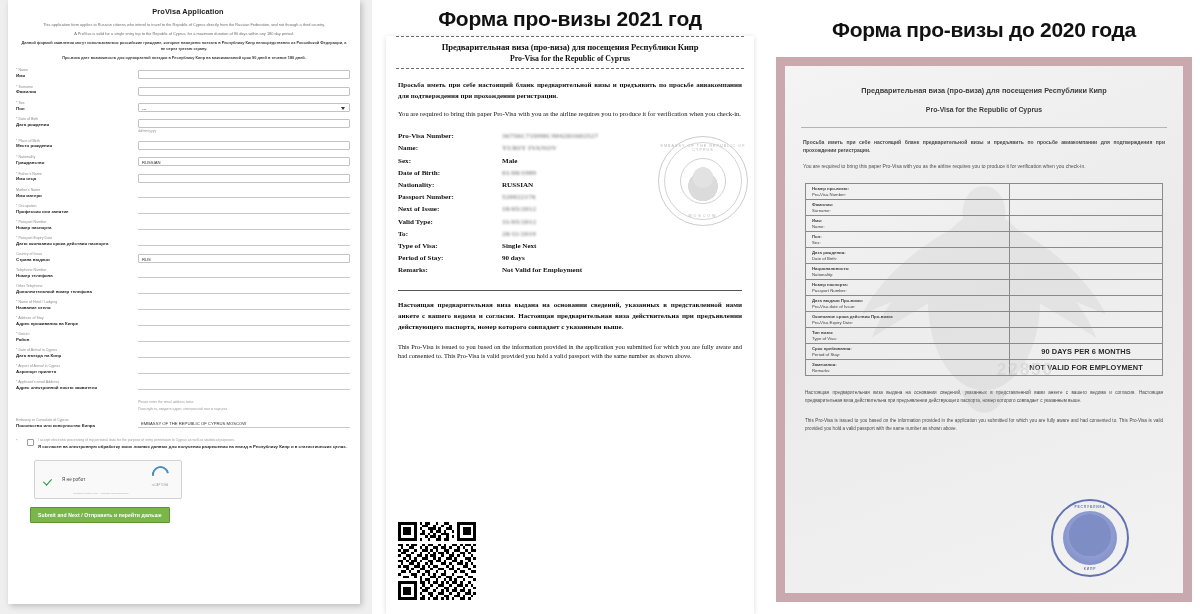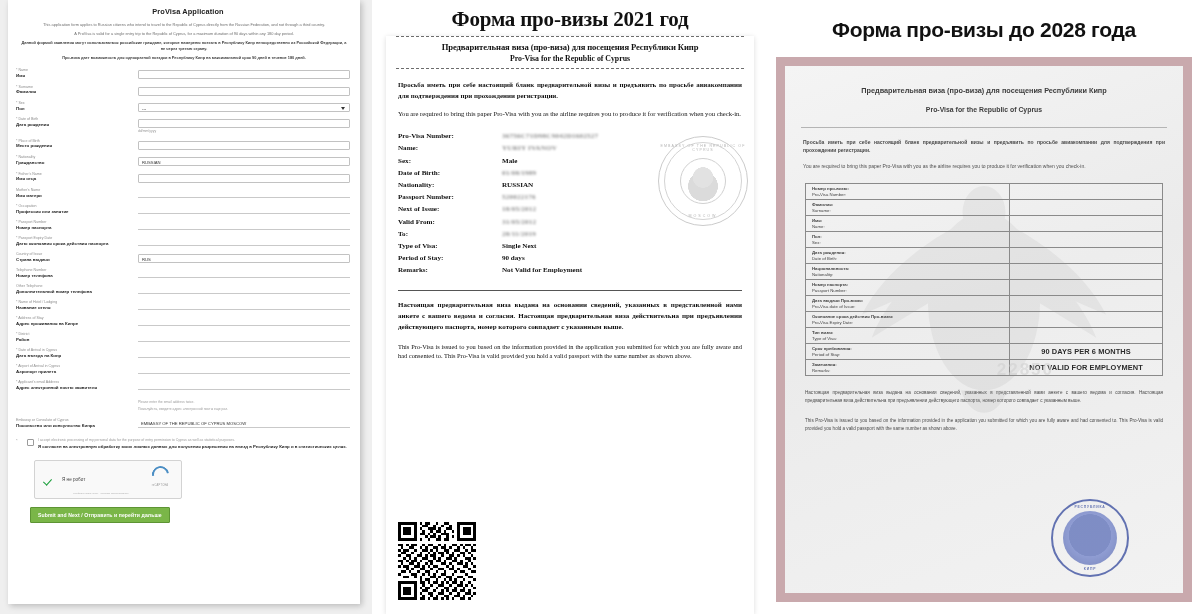--- a/index.html
+++ b/index.html
@@ -80,21 +80,21 @@
   .submit-btn{
     margin:8px 0 0 22px;display:inline-block;background:#7ab648;border:1px solid #5d9434;
     color:#ffffff;font-size:5.1px;font-weight:bold;padding:4px 7px;border-radius:1px;
     letter-spacing:.1px;
   }
 
   
   .panel-mid{position:absolute;left:372px;top:0;width:396px;height:614px;background:#ffffff;}
   .head-2021{
     text-align:center;font-size:21px;font-weight:bold;color:#111;
-    padding-top:7px;letter-spacing:-.2px;white-space:nowrap;font-family:Liberation Serif, serif;
+    padding-top:7px;letter-spacing:-.2px;white-space:nowrap;
   }
   .visa-paper{
     position:absolute;left:14px;top:36px;width:368px;height:578px;background:#fff;
     box-shadow:0 1px 5px rgba(0,0,0,.14);overflow:hidden;
   }
   .dash{border-top:1px dashed #6c6c6c;margin:0 10px;height:0;}
   .v-title-ru{
     text-align:center;font-family:"Liberation Serif", serif;font-weight:bold;
     font-size:8.6px;color:#111;margin:5px 6px 2px 6px;letter-spacing:-.1px;
   }
@@ -509,21 +509,21 @@
             </div>
             <div class="v-row">
               <div class="v-key">Passport Number:</div>
               <div class="v-val blur">520022176</div>
             </div>
             <div class="v-row">
               <div class="v-key">Next of Issue:</div>
               <div class="v-val blur">18/05/2012</div>
             </div>
             <div class="v-row">
-              <div class="v-key">Valid From:</div>
+              <div class="v-key">Valid Type:</div>
               <div class="v-val blur">31/05/2012</div>
             </div>
             <div class="v-row">
               <div class="v-key">To:</div>
               <div class="v-val blur">28/11/2019</div>
             </div>
             <div class="v-row">
               <div class="v-key">Type of Visa:</div>
               <div class="v-val">Single Next</div>
             </div>
@@ -774,21 +774,21 @@
               <rect x="20" y="28" width="1" height="1"></rect>
               <rect x="23" y="28" width="2" height="1"></rect>
               <rect x="26" y="28" width="1" height="1"></rect>
           </g>
         </svg>
       </div>
     </div>
   </div>
 
   <div class="panel-right">
-    <div class="head-2020">Форма про-визы до 2028 года</div>
+    <div class="head-2020">Форма про-визы до 2020 года</div>
 
     <div class="old-frame">
       <div class="old-paper">
 
         <svg class="wm" viewBox="0 0 200 200">
           <g fill="#9a9a9a" opacity="0.85">
             <ellipse cx="100" cy="96" rx="34" ry="54"></ellipse>
             <path d="M96 44 C70 56 40 76 26 104 C46 96 70 84 96 74 Z"></path>
             <path d="M104 44 C130 56 160 76 174 104 C154 96 130 84 104 74 Z"></path>
             <path d="M90 56 C66 70 42 92 32 118 C52 106 74 92 92 82 Z"></path>

